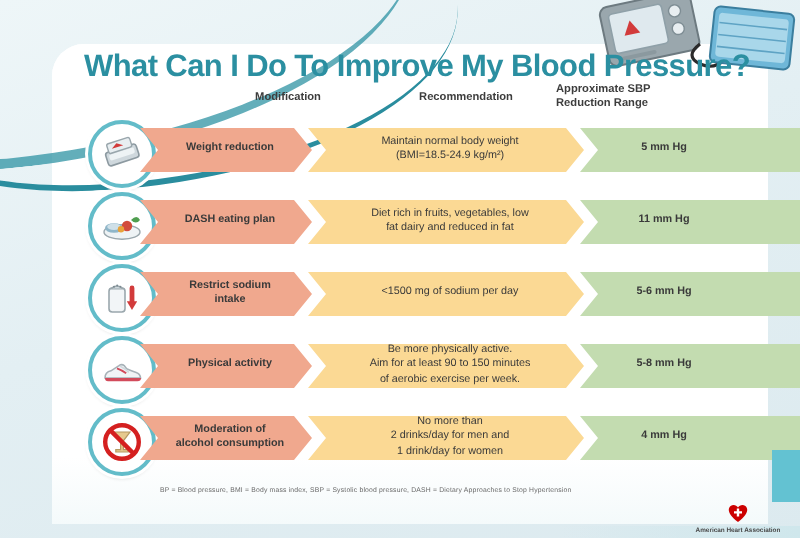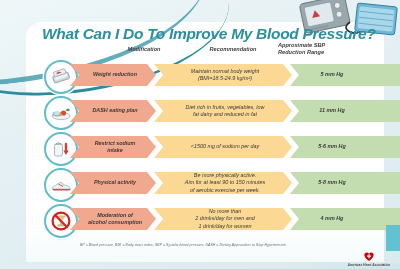--- a/index.html
+++ b/index.html
@@ -6,21 +6,20 @@
     margin: 0; padding: 0;
     width: 400px; height: 269px;
     overflow: hidden;
     font-family: "Liberation Sans", sans-serif;
   }
   #root {
     position: relative;
     width: 400px; height: 269px;
     background: linear-gradient(160deg, #eef6f8 0%, #e3eff3 45%, #dceaef 100%);
     overflow: hidden;
-    font-style: italic;
   }
   
   .swoosh {
     position: absolute;
     left: -70px; top: -40px;
     width: 300px; height: 130px;
     border-bottom: 3px solid #2a8d9e;
     border-radius: 0 0 60% 40%;
     transform: rotate(-4deg);
     pointer-events: none;

